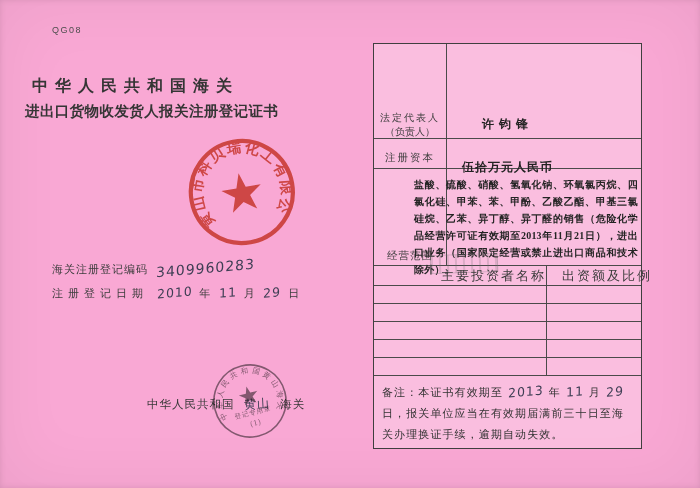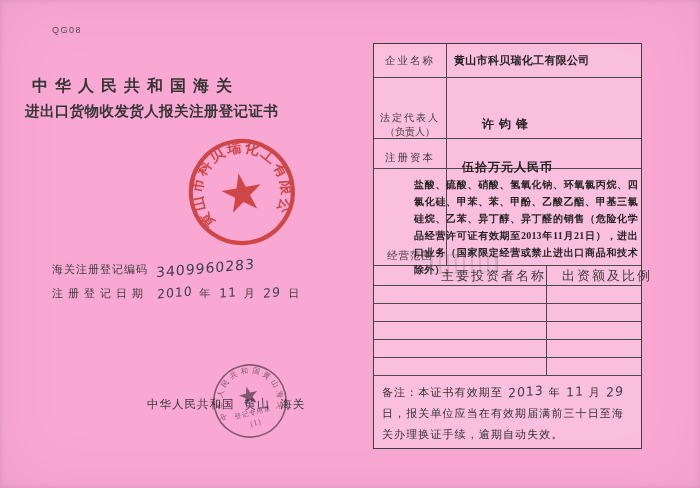--- a/index.html
+++ b/index.html
@@ -113,24 +113,20 @@
       <textPath href="#stampArc" startOffset="10">中华人民共和国黄山海关</textPath>
     </text>
     <text x="39" y="53" font-size="6.5" letter-spacing="1" fill="#6b6b6b" text-anchor="middle" font-family="Liberation Serif, DejaVu Serif, serif">登记专用章</text>
     <text x="39" y="64" font-size="8" fill="#6b6b6b" text-anchor="middle" font-family="Liberation Serif, DejaVu Serif, serif">（1）</text>
   </svg>
 
   <div class="abs cert-table">
     <div class="vdiv vdiv1"></div>
     <div class="vdiv vdiv2"></div>
 
-    <div class="trow r1">
-      <div class="tlabel" style="top:10px;">企业名称</div>
-      <div class="tvalue v-company">黄山市科贝瑞化工有限公司</div>
-    </div>
 
 
     <div class="trow r3">
       <div class="tlabel" style="top:4px;font-size:10px;">
         <span>法定代表人</span>
         <span class="l2">（负责人）</span>
       </div>
       <div class="tvalue v-legal">许钧锋</div>
     </div>
 

